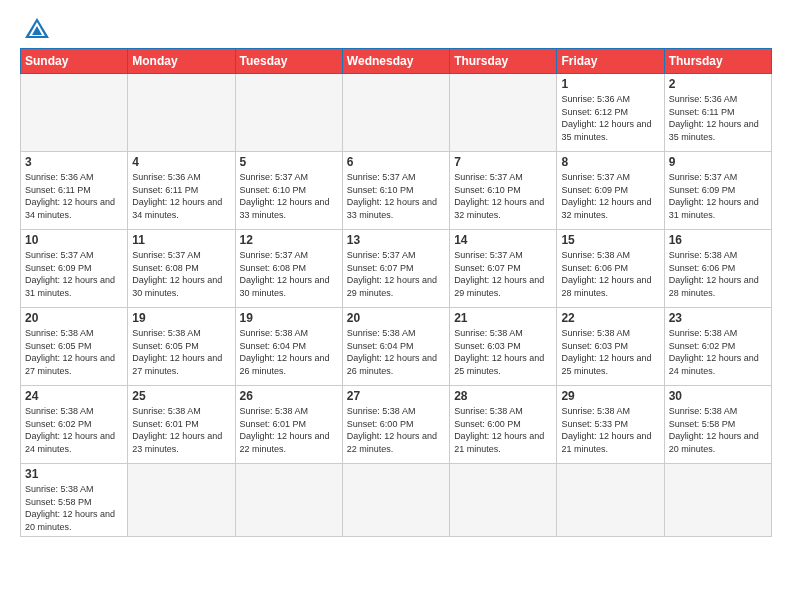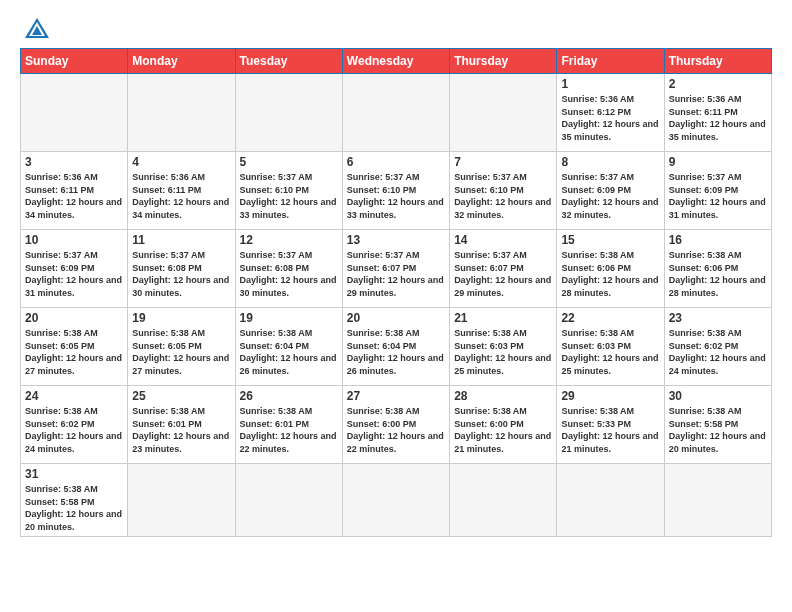--- a/index.html
+++ b/index.html
@@ -91,21 +91,20 @@
     .day-number {
       font-size: 12px;
       font-weight: bold;
       display: block;
       margin-bottom: 2px;
     }
     .day-info {
       font-size: 9px;
       color: #333;
       line-height: 1.4;
-      font-weight: bold;
     }
     .footer-row td {
       height: 68px;
     }
   </style>
 </head>
 <body>
 
 <div class="page">
   <div class="header">

